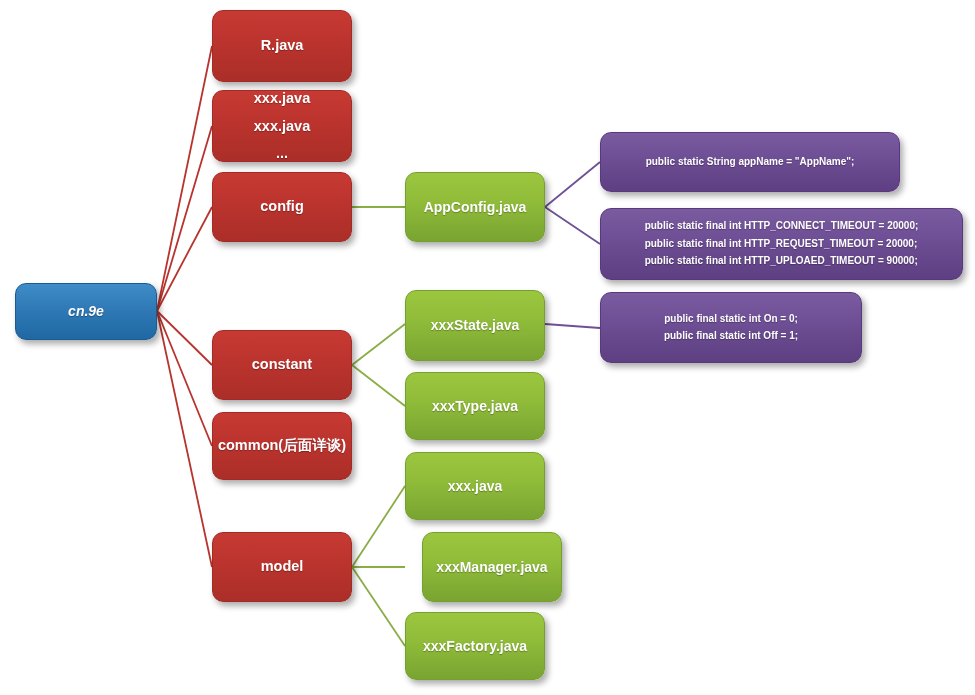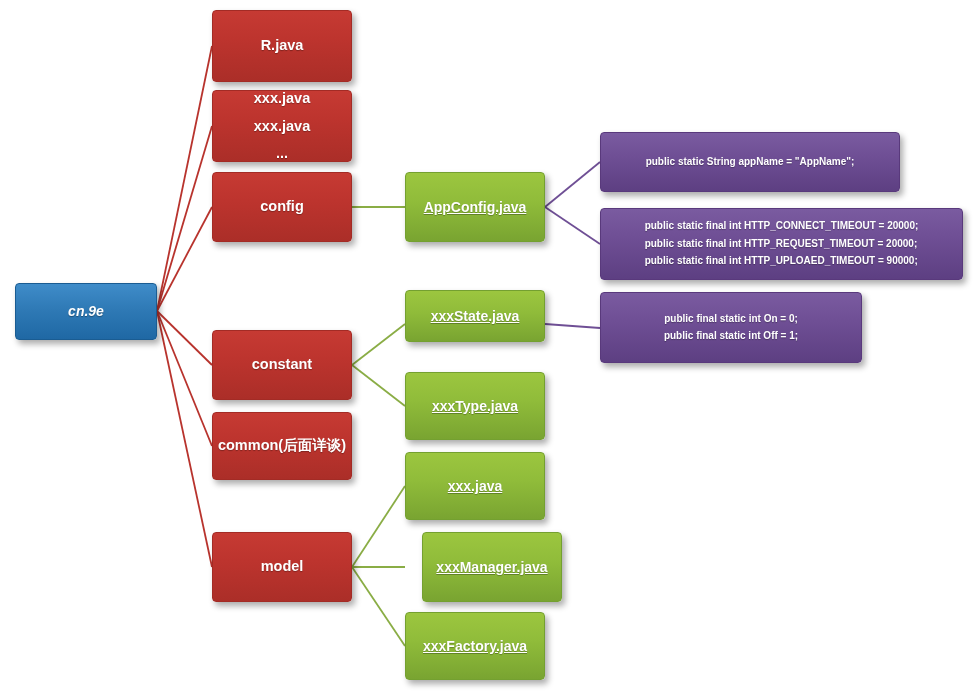--- a/index.html
+++ b/index.html
@@ -21,21 +21,21 @@
     position: absolute;
     left: 0;
     top: 0;
     width: 975px;
     height: 695px;
     pointer-events: none;
   }
   .node {
     position: absolute;
     box-sizing: border-box;
-    border-radius: 4px;
+    border-radius: 11px;
     display: flex;
     align-items: center;
     justify-content: center;
     flex-direction: column;
     color: #ffffff;
     text-align: center;
     line-height: 1.45;
     box-shadow: 3px 4px 6px rgba(0,0,0,0.33);
     z-index: 2;
   }
@@ -55,21 +55,20 @@
   }
   .node-green {
     background: linear-gradient(to bottom, #9dc council 0%, #8fbd3c 40%, #79a431 100%);
     border: 1px solid #74a030;
     font-size: 14px;
     font-weight: bold;
     text-shadow: 0 1px 1px rgba(0,0,0,0.28);
   }
   .node-green {
     background: linear-gradient(to bottom, #9cc63f 0%, #90bc3a 42%, #79a431 100%);
-    text-decoration: underline;
   }
   .node-purple {
     background: linear-gradient(to bottom, #7a5ba0 0%, #6f4f95 40%, #5d3f82 100%);
     border: 1px solid #59397c;
     font-size: 10px;
     font-weight: bold;
     text-shadow: 0 1px 1px rgba(0,0,0,0.3);
     align-items: center;
     justify-content: center;
   }
@@ -150,21 +149,21 @@
   </div>
 
   <div class="node node-red" style="left:212px; top:532px; width:140px; height:70px;">
     <span class="lbl">model</span>
   </div>
 
   <div class="node node-green" style="left:405px; top:172px; width:140px; height:70px;">
     <span class="lbl">AppConfig.java</span>
   </div>
 
-  <div class="node node-green" style="left:405px; top:290px; width:140px; height:52px;">
+  <div class="node node-green" style="left:405px; top:290px; width:140px; height:71px;">
     <span class="lbl">xxxState.java</span>
   </div>
 
   <div class="node node-green" style="left:405px; top:372px; width:140px; height:68px;">
     <span class="lbl">xxxType.java</span>
   </div>
 
   <div class="node node-green" style="left:405px; top:452px; width:140px; height:68px;">
     <span class="lbl">xxx.java</span>
   </div>

